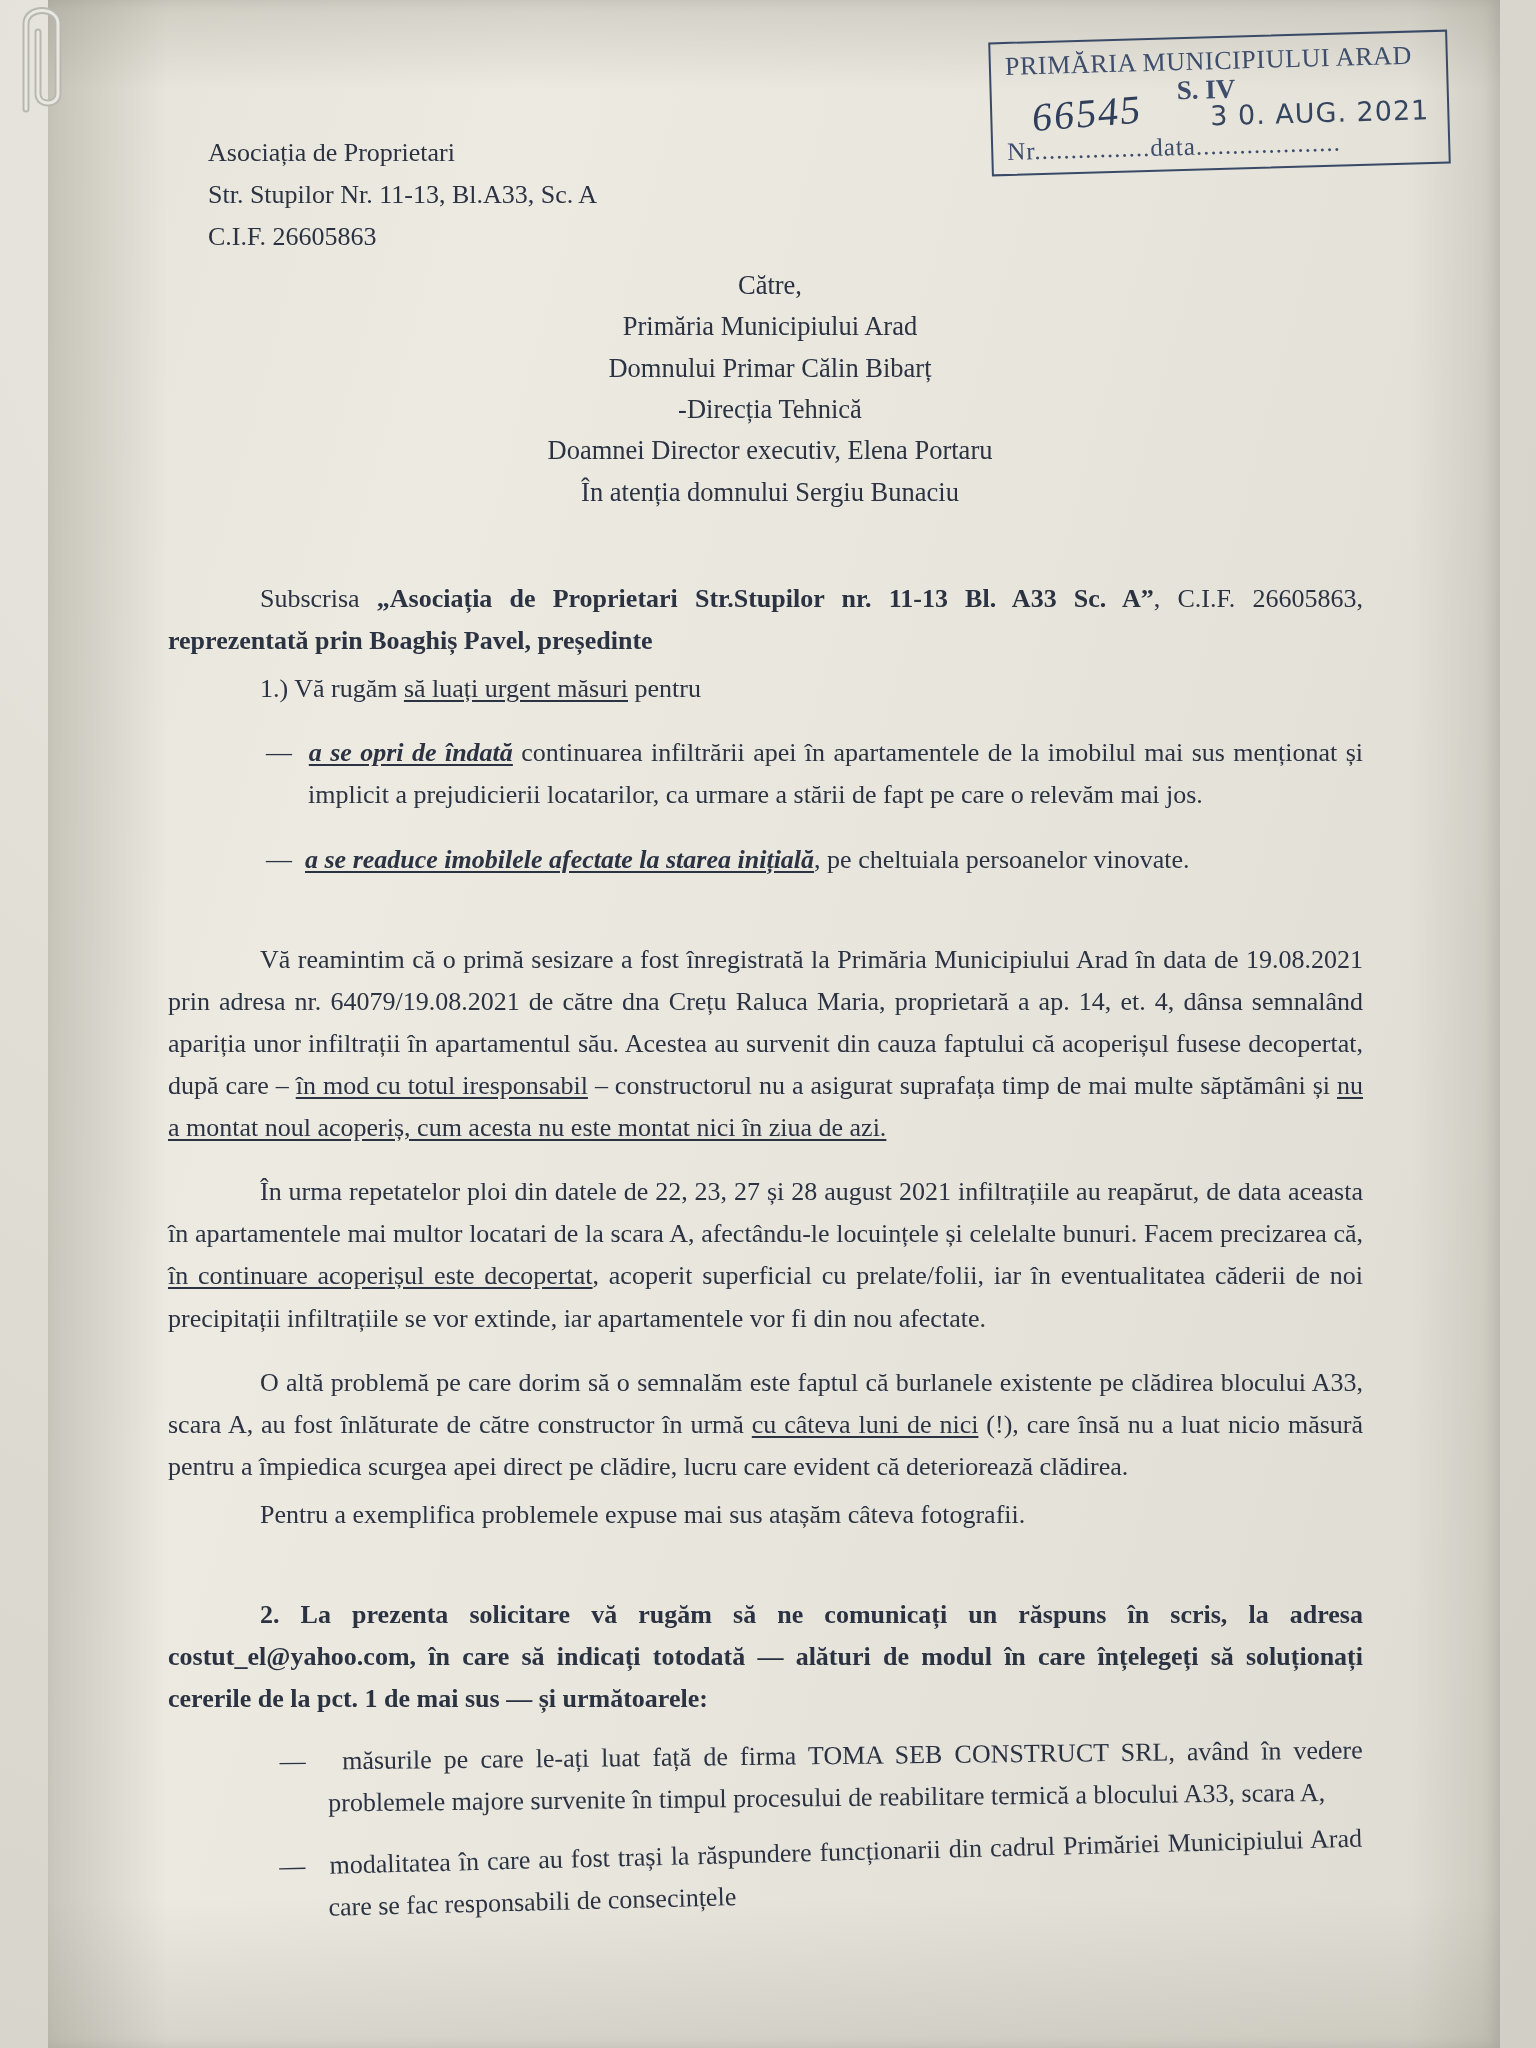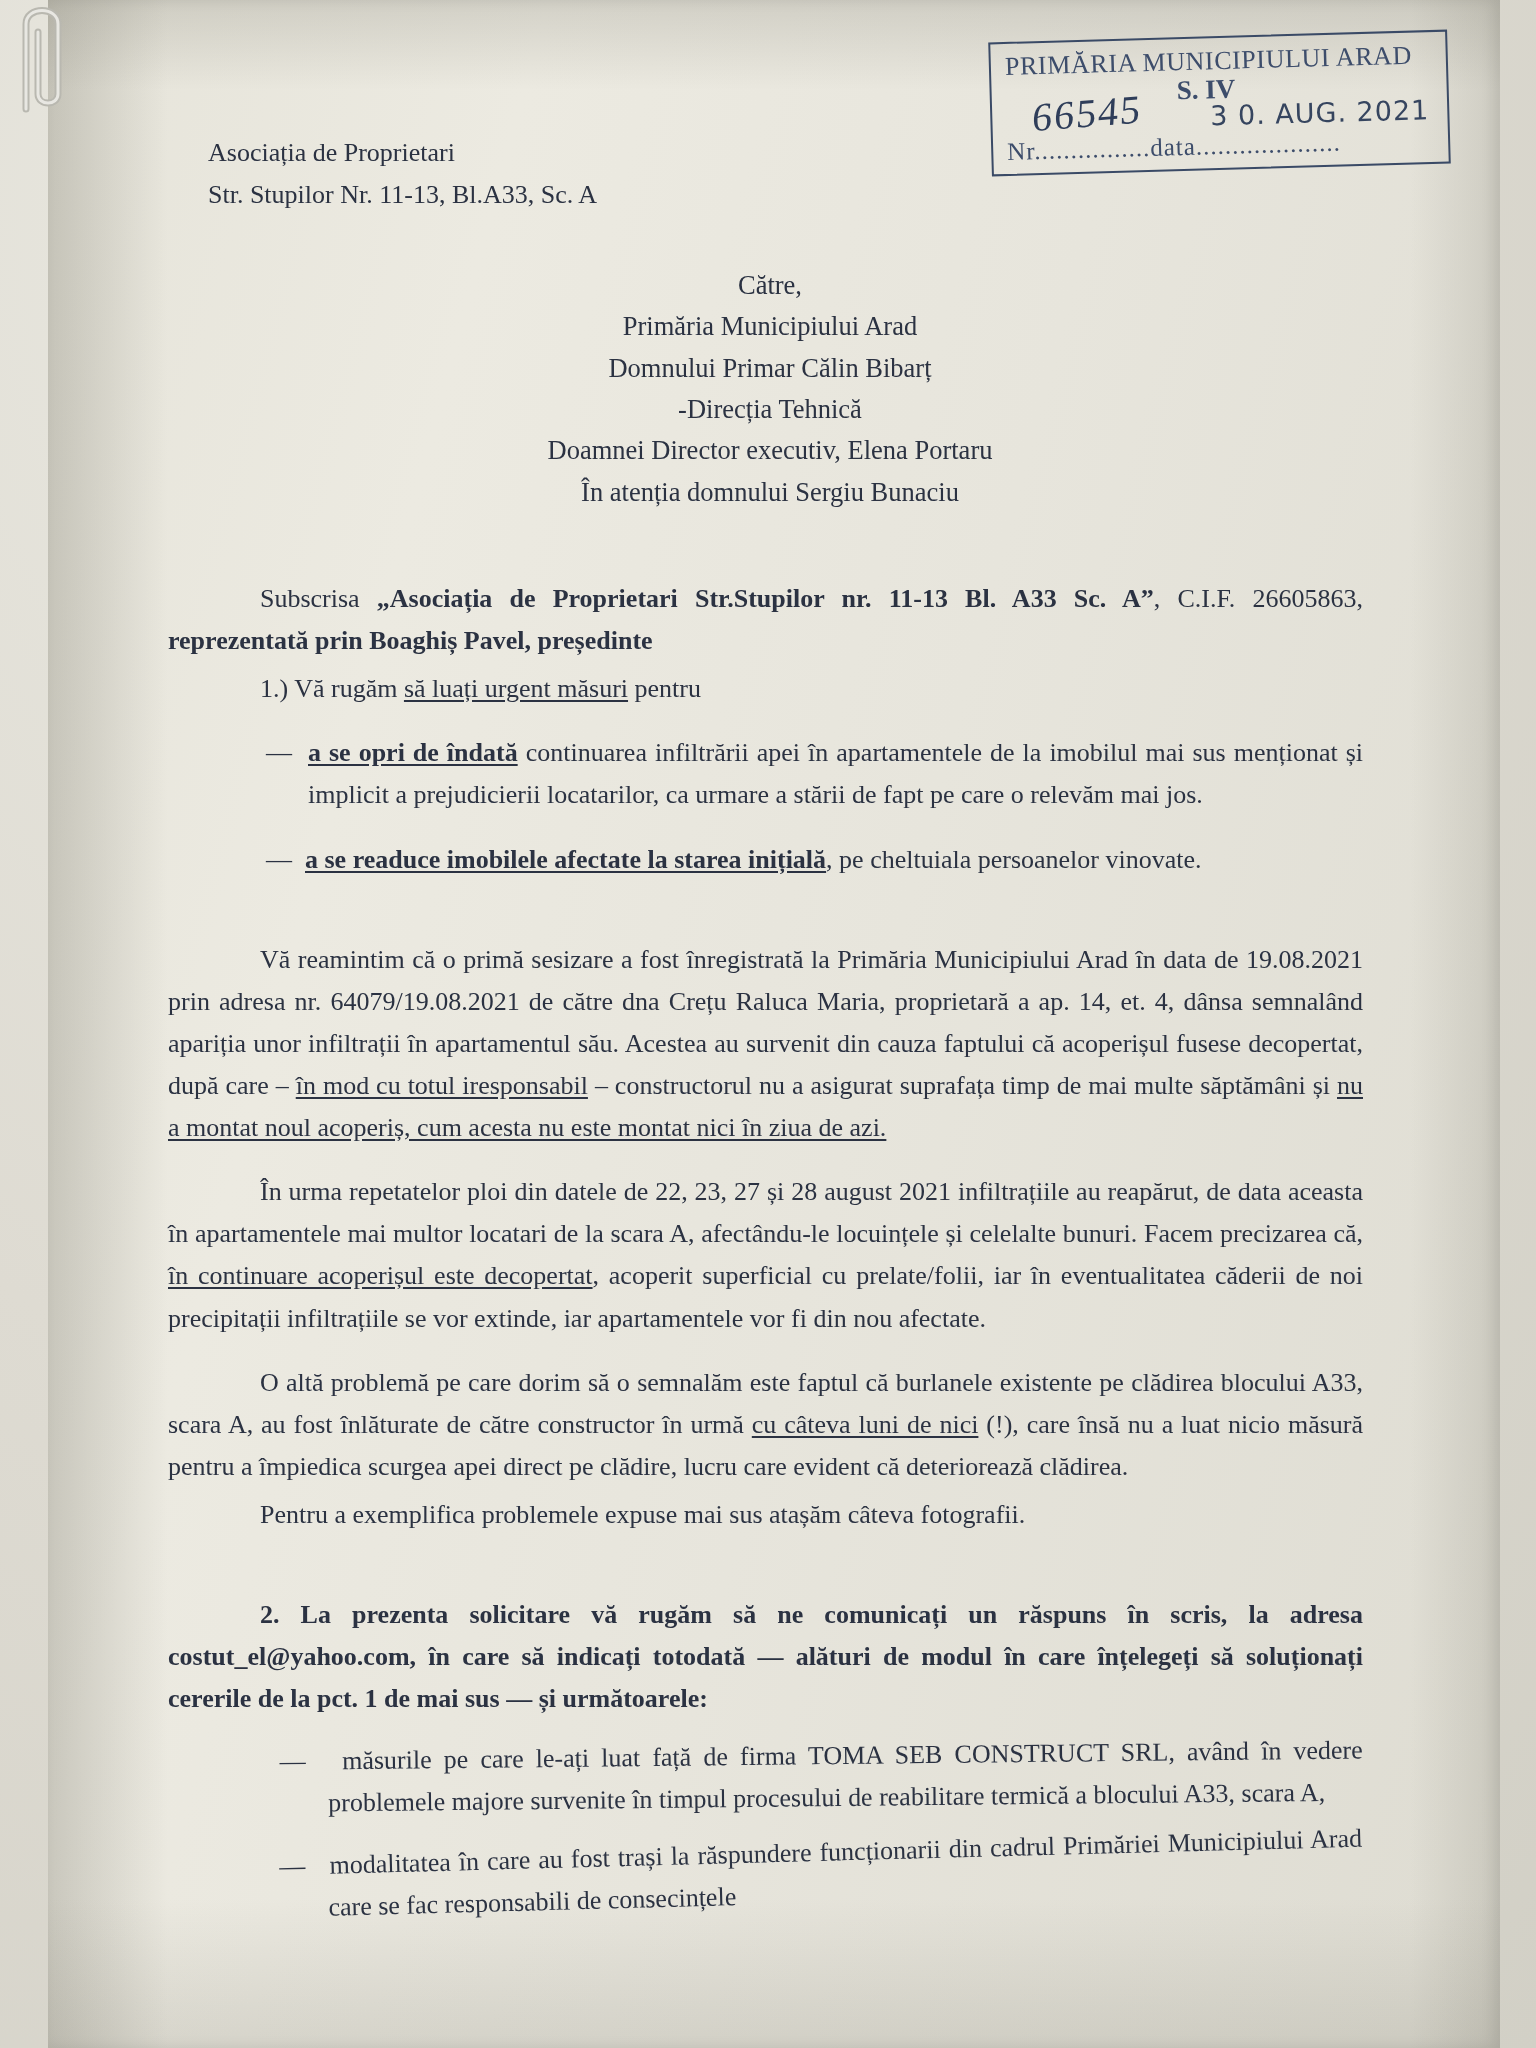--- a/index.html
+++ b/index.html
@@ -148,21 +148,21 @@
     text-align: justify;
   }
   #body p {
     margin: 0 0 6px 0;
   }
   .indent { text-indent: 92px; }
   .indent-sm { text-indent: 60px; }
   b { font-weight: bold; }
   u { text-decoration: underline; text-underline-offset: 3px; }
   .ul-b { font-weight: normal; text-decoration: underline; text-underline-offset: 3px; }
-  .ul-bi { font-weight: bold; text-decoration: underline; text-underline-offset: 3px; margin-top: 32px; }
+  .ul-bi { font-weight: bold; font-style: italic; text-decoration: underline; text-underline-offset: 3px; margin-top: 32px; }
 
   .dash-item {
     margin: 0 0 10px 0;
     padding-left: 140px;
     text-indent: -42px;
     text-align: justify;
   }
   .dash-item2 {
     margin: 0 0 12px 0;
     padding-left: 160px;
@@ -197,20 +197,21 @@
     <div class="line1">PRIMĂRIA MUNICIPIULUI ARAD</div>
     <div class="line2">S. IV</div>
     <div class="handnum">66545</div>
     <div class="date">3 0. AUG. 2021</div>
     <div class="line3">Nr................data....................</div>
   </div>
 
   <div id="sender" class="txt">
     <div>Asociația de Proprietari</div>
     <div>Str. Stupilor Nr. 11-13, Bl.A33, Sc. A</div>
+    <div>C.I.F. 26605863</div>
   </div>
 
   <div id="addressee" class="txt">
     <div>Către,</div>
     <div>Primăria Municipiului Arad</div>
     <div>Domnului Primar Călin Bibarț</div>
     <div>-Direcția Tehnică</div>
     <div>Doamnei Director executiv, Elena Portaru</div>
     <div>În atenția domnului Sergiu Bunaciu</div>
   </div>

